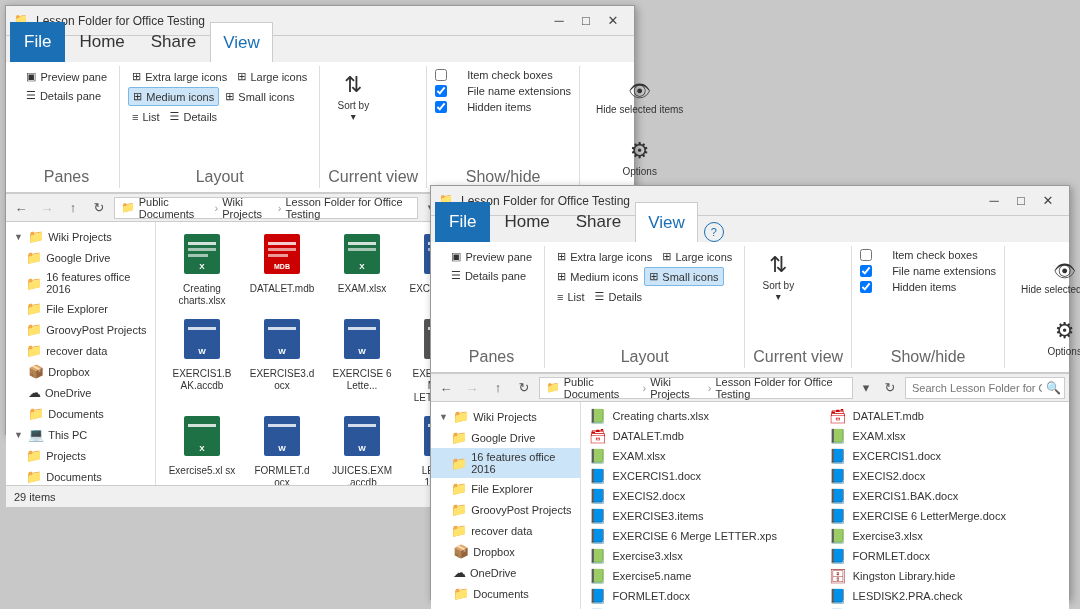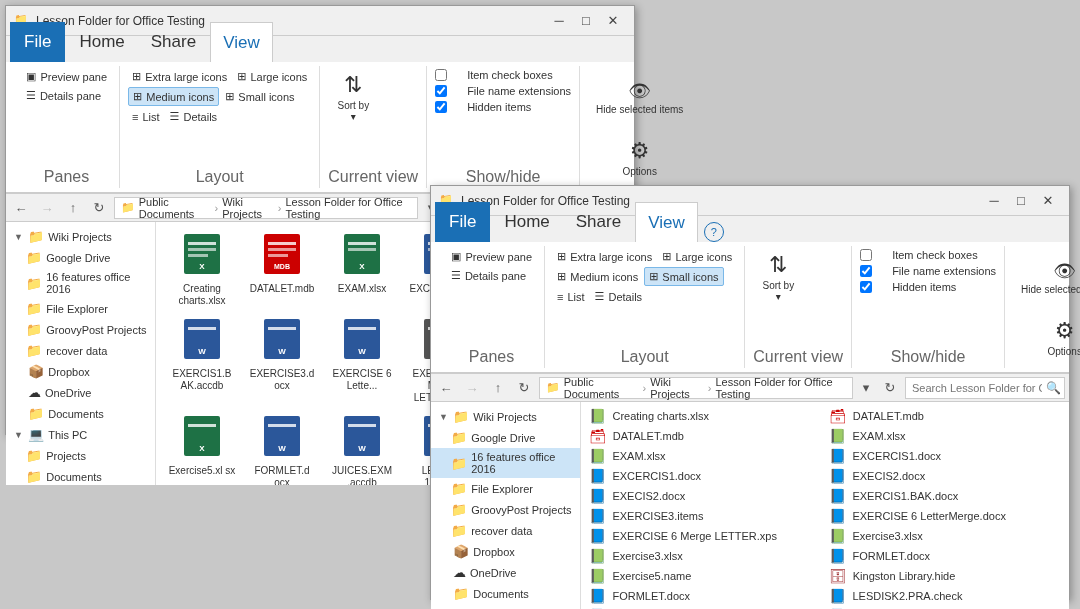--- a/index.html
+++ b/index.html
@@ -670,20 +670,23 @@
                 <text x="18" y="35" text-anchor="middle" fill="white" font-size="8" font-weight="bold">W</text>
               </svg>
           </div>
           <span class="file-name">Lesson1.doc</span>
         </div>
 
       </div>
     </div>
   </div>
 
+  <div class="status-bar">
+    <span>29 items</span>
+  </div>
 </div>
 
 <div id="window2" class="window">
 
   <div class="title-bar">
     <span class="title-bar-icon">📁</span>
     <span class="title-bar-text">Lesson Folder for Office Testing</span>
     <div class="title-bar-controls">
       <button class="title-bar-btn">─</button>
       <button class="title-bar-btn">□</button>

